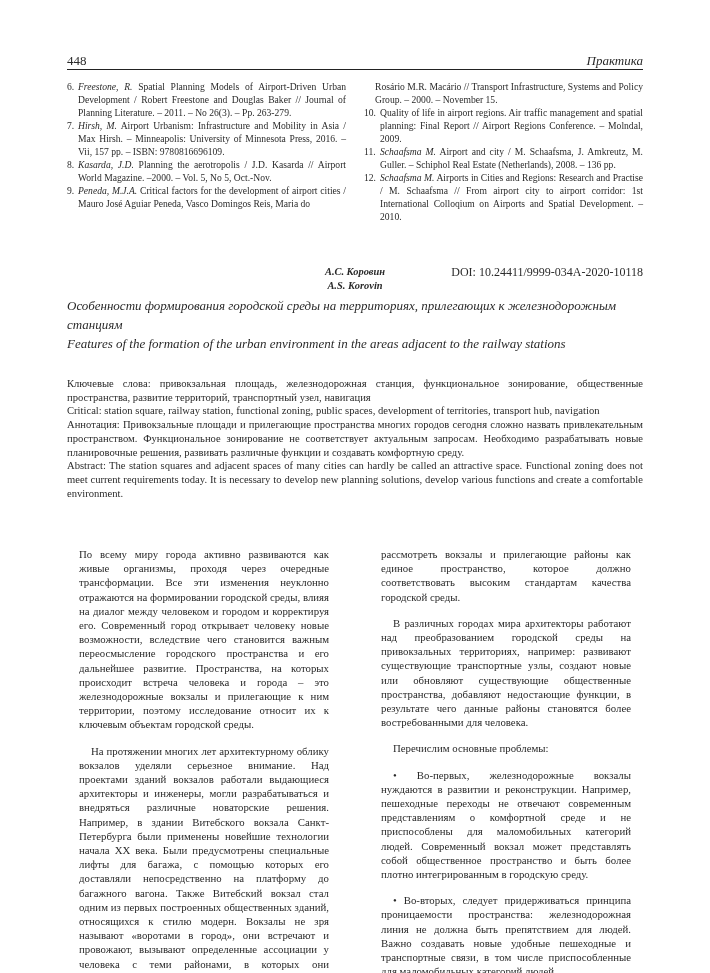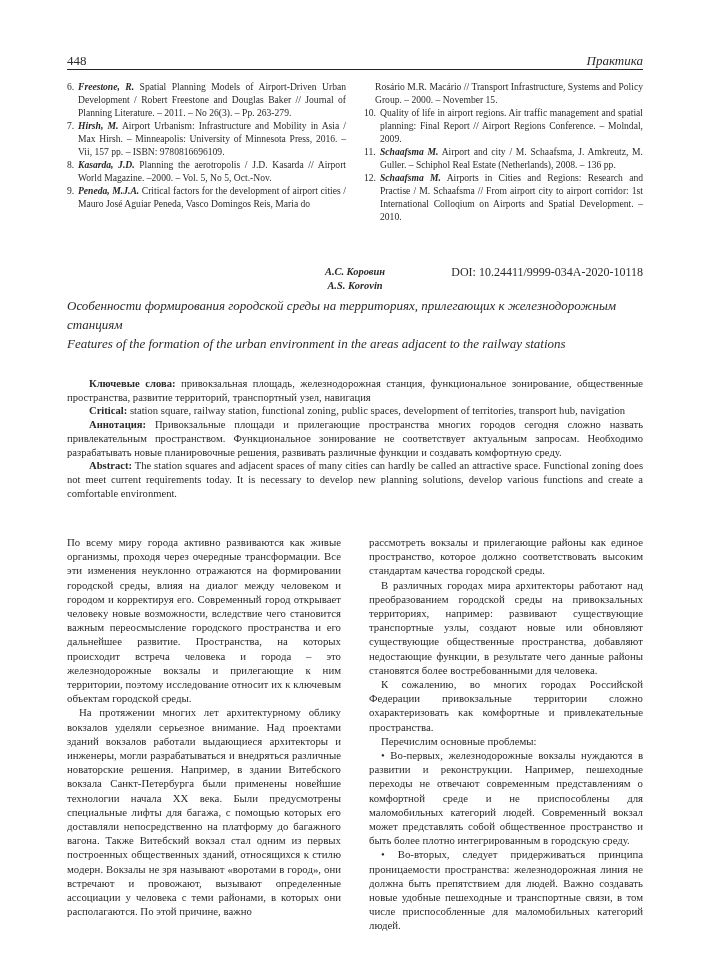--- a/index.html
+++ b/index.html
@@ -11,32 +11,32 @@
   .runhead .section { font-style: italic; }
   .rule { position: absolute; top: 69px; left: 0; width: 576px; height: 0; border-top: 1.2px solid #222; }
   .refs { position: absolute; top: 80px; left: 0; width: 576px; display: flex; justify-content: space-between;
           font-size: 9.6px; line-height: 13px; }
   .refcol { width: 279px; }
   .ref { display: flex; text-align: justify; }
   .ref .num { width: 11px; flex: none; }
   .ref .body { flex: 1; }
   .ref.cont .body { padding-left: 11px; }
   .refcol.right .ref .num { width: 16px; }
-  .ref i { font-style: italic; font-weight: bold; }
+  .ref i { font-style: italic; }
   .authors { position: absolute; top: 265px; left: 0; width: 576px; font-size: 10.4px; line-height: 14px; }
   .authors .names { font-style: italic; font-weight: bold; text-align: center; }
   .authors .doi { position: absolute; right: 0; top: 0; font-size: 12px; }
   .titles { position: absolute; top: 296px; left: 0; width: 576px; font-style: italic; font-size: 13px; line-height: 19px; }
   .kw { position: absolute; top: 377px; left: 0; width: 576px; font-size: 10.6px; line-height: 13.7px; text-align: justify; }
   .kw p { margin: 0; }
-  .kw b { font-weight: bold; margin-left: 22px; }
+  .kw b { font-weight: normal; }
   .cols { position: absolute; top: 535px; left: 0; width: 576px; display: flex; justify-content: space-between;
           font-size: 10.8px; line-height: 14.2px; }
   .col { width: 274px; text-align: justify; hyphens: auto; }
-  .col p { margin: 0; }
+  .col p { margin: 12px; }
   .col p.ind { text-indent: 12px; }
   .col p.bullet { text-indent: 12px; }
   .col p.bullet::before { content: "• "; }
 </style>
 </head>
 <body>
 
 <div class="page">
   <div class="runhead">
     <span>448</span>
@@ -101,19 +101,18 @@
   </div>
 
   <div class="cols">
     <div class="col" lang="ru">
       <p>По всему миру города активно развиваются как живые организмы, проходя через очередные трансформации. Все эти изменения неуклонно отражаются на формировании городской среды, влияя на диалог между человеком и городом и корректируя его. Современный город открывает человеку новые возможности, вследствие чего становится важным переосмысление городского пространства и его дальнейшее развитие. Пространства, на которых происходит встреча человека и города – это железнодорожные вокзалы и прилегающие к ним территории, поэтому исследование относит их к ключевым объектам городской среды.</p>
       <p class="ind">На протяжении многих лет архитектурному облику вокзалов уделяли серьезное внимание. Над проектами зданий вокзалов работали выдающиеся архитекторы и инженеры, могли разрабатываться и внедряться различные новаторские решения. Например, в здании Витебского вокзала Санкт-Петербурга были применены новейшие технологии начала XX века. Были предусмотрены специальные лифты для багажа, с помощью которых его доставляли непосредственно на платформу до багажного вагона. Также Витебский вокзал стал одним из первых построенных общественных зданий, относящихся к стилю модерн. Вокзалы не зря называют «воротами в город», они встречают и провожают, вызывают определенные ассоциации у человека с теми районами, в которых они располагаются. По этой причине, важно</p>
     </div>
     <div class="col" lang="ru">
       <p>рассмотреть вокзалы и прилегающие районы как единое пространство, которое должно соответствовать высоким стандартам качества городской среды.</p>
       <p class="ind">В различных городах мира архитекторы работают над преобразованием городской среды на привокзальных территориях, например: развивают существующие транспортные узлы, создают новые или обновляют существующие общественные пространства, добавляют недостающие функции, в результате чего данные районы становятся более востребованными для человека.</p>
-      <p class="ind">К сожалению, во многих городах Российской Федерации привокзальные территории сложно охарактеризовать как комфортные и привлекательные пространства.</p>
       <p class="ind">Перечислим основные проблемы:</p>
       <p class="bullet">Во-первых, железнодорожные вокзалы нуждаются в развитии и реконструкции. Например, пешеходные переходы не отвечают современным представлениям о комфортной среде и не приспособлены для маломобильных категорий людей. Современный вокзал может представлять собой общественное пространство и быть более плотно интегрированным в городскую среду.</p>
       <p class="bullet">Во-вторых, следует придерживаться принципа проницаемости пространства: железнодорожная линия не должна быть препятствием для людей. Важно создавать новые удобные пешеходные и транспортные связи, в том числе приспособленные для маломобильных категорий людей.</p>
     </div>
   </div>
 </div>
 
 </body></html>

